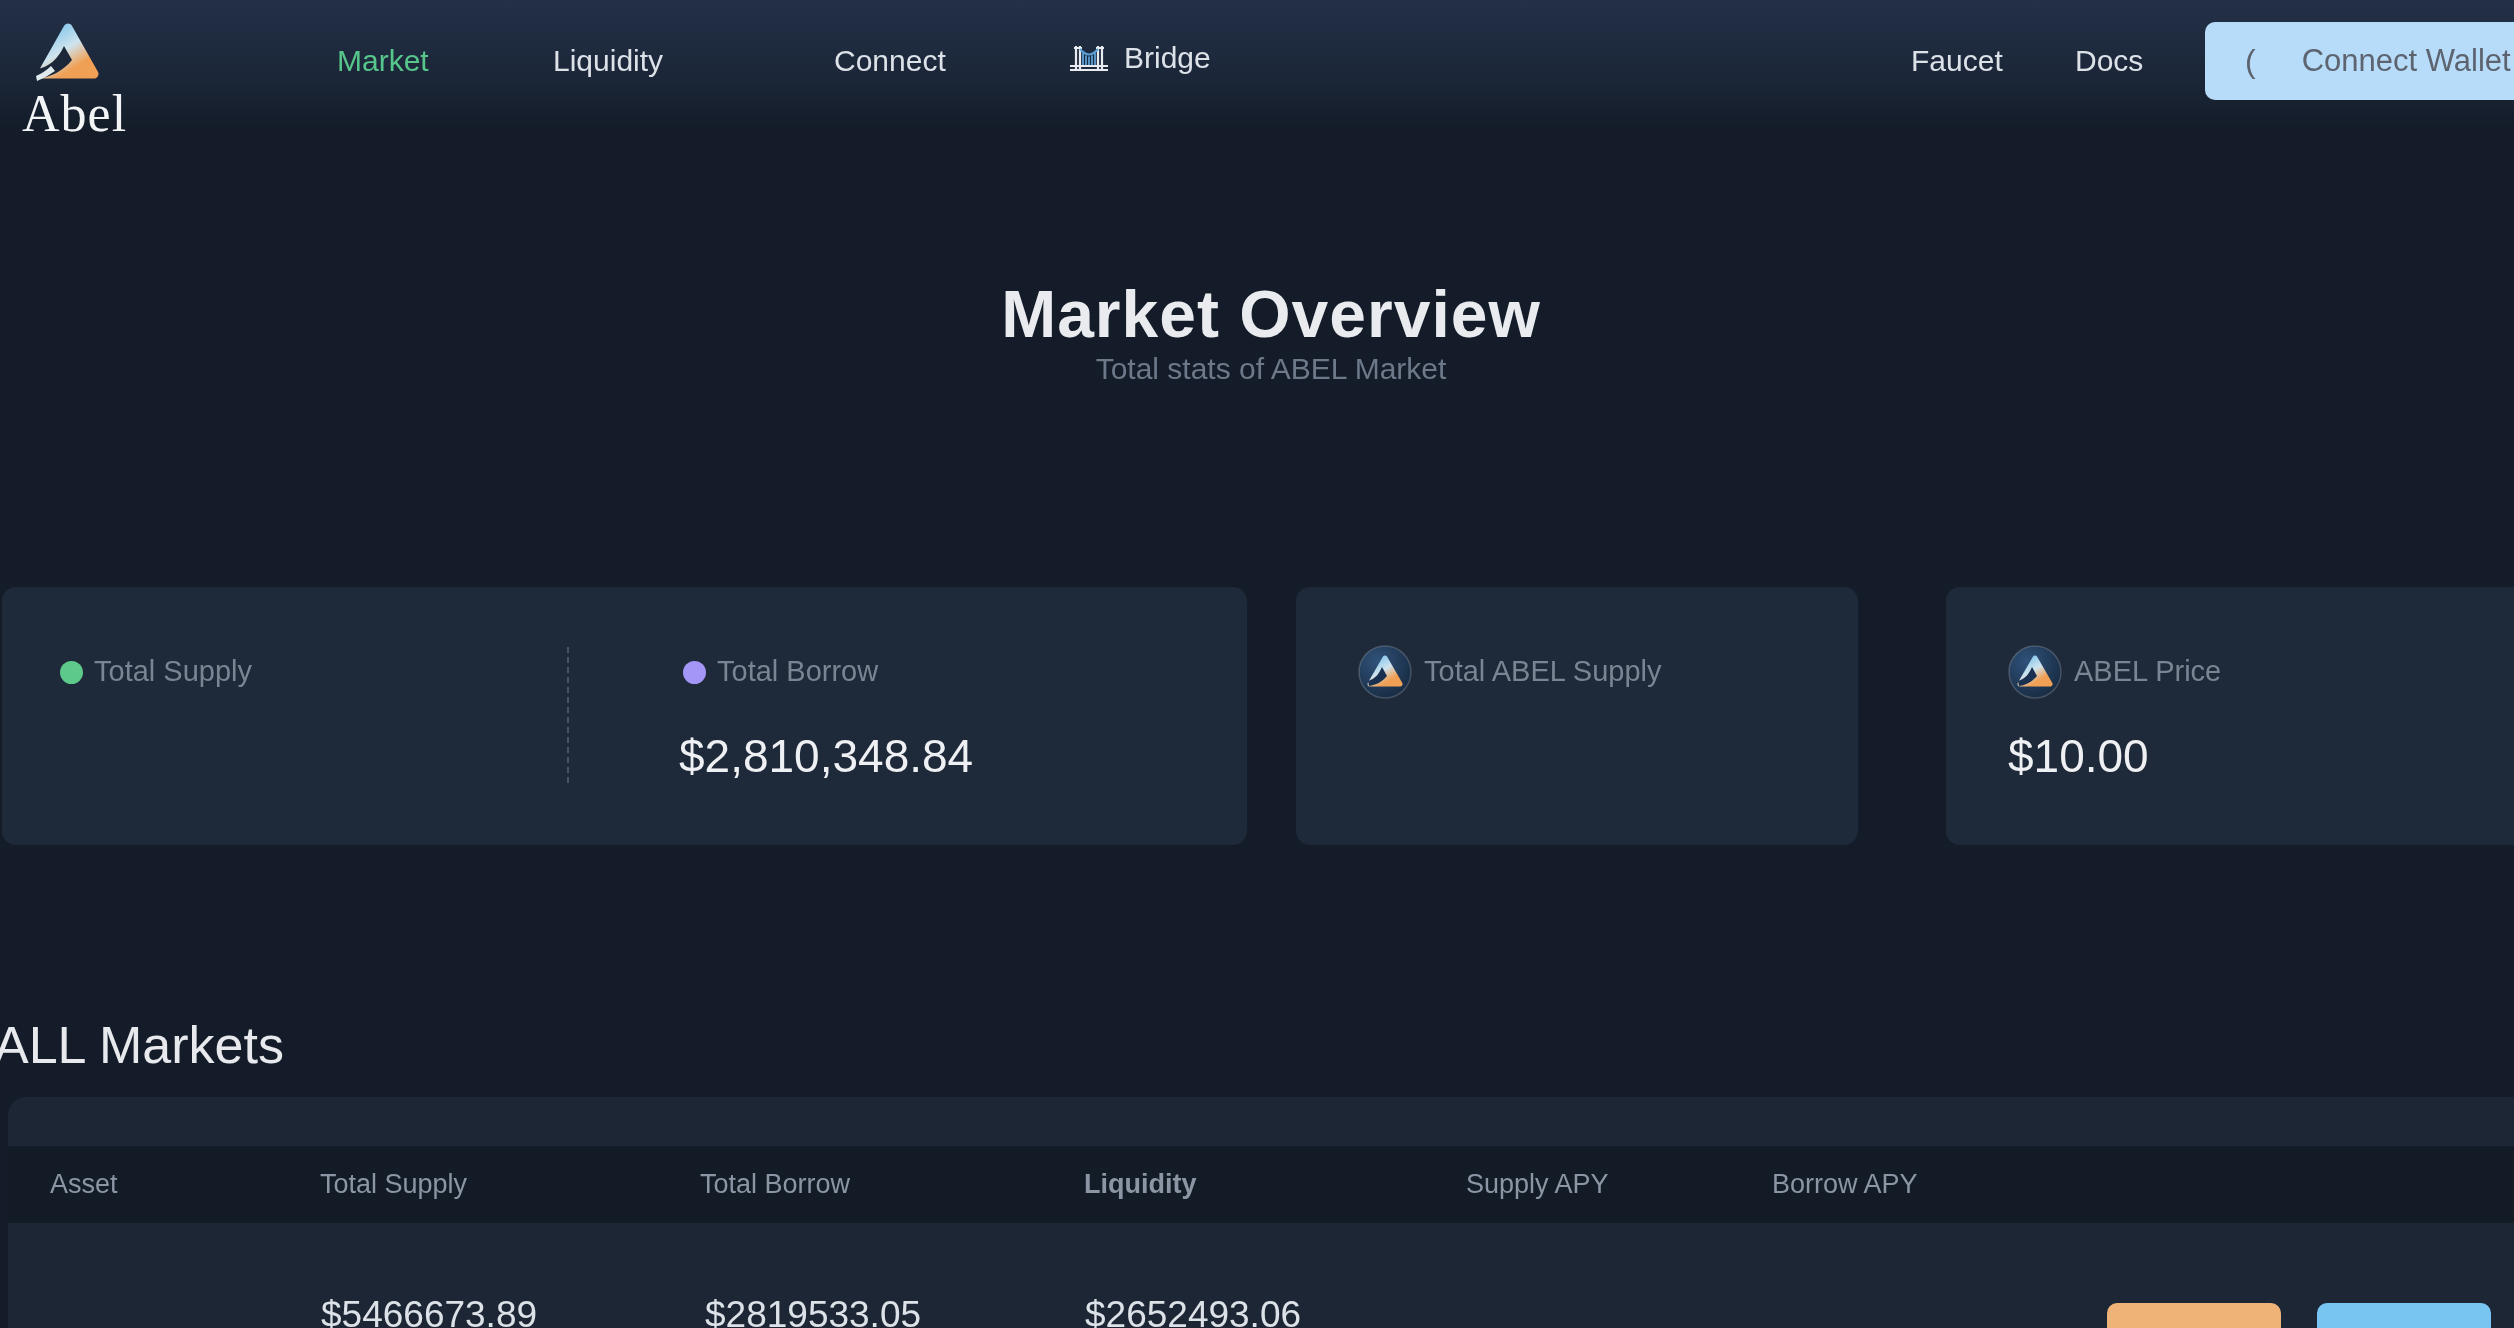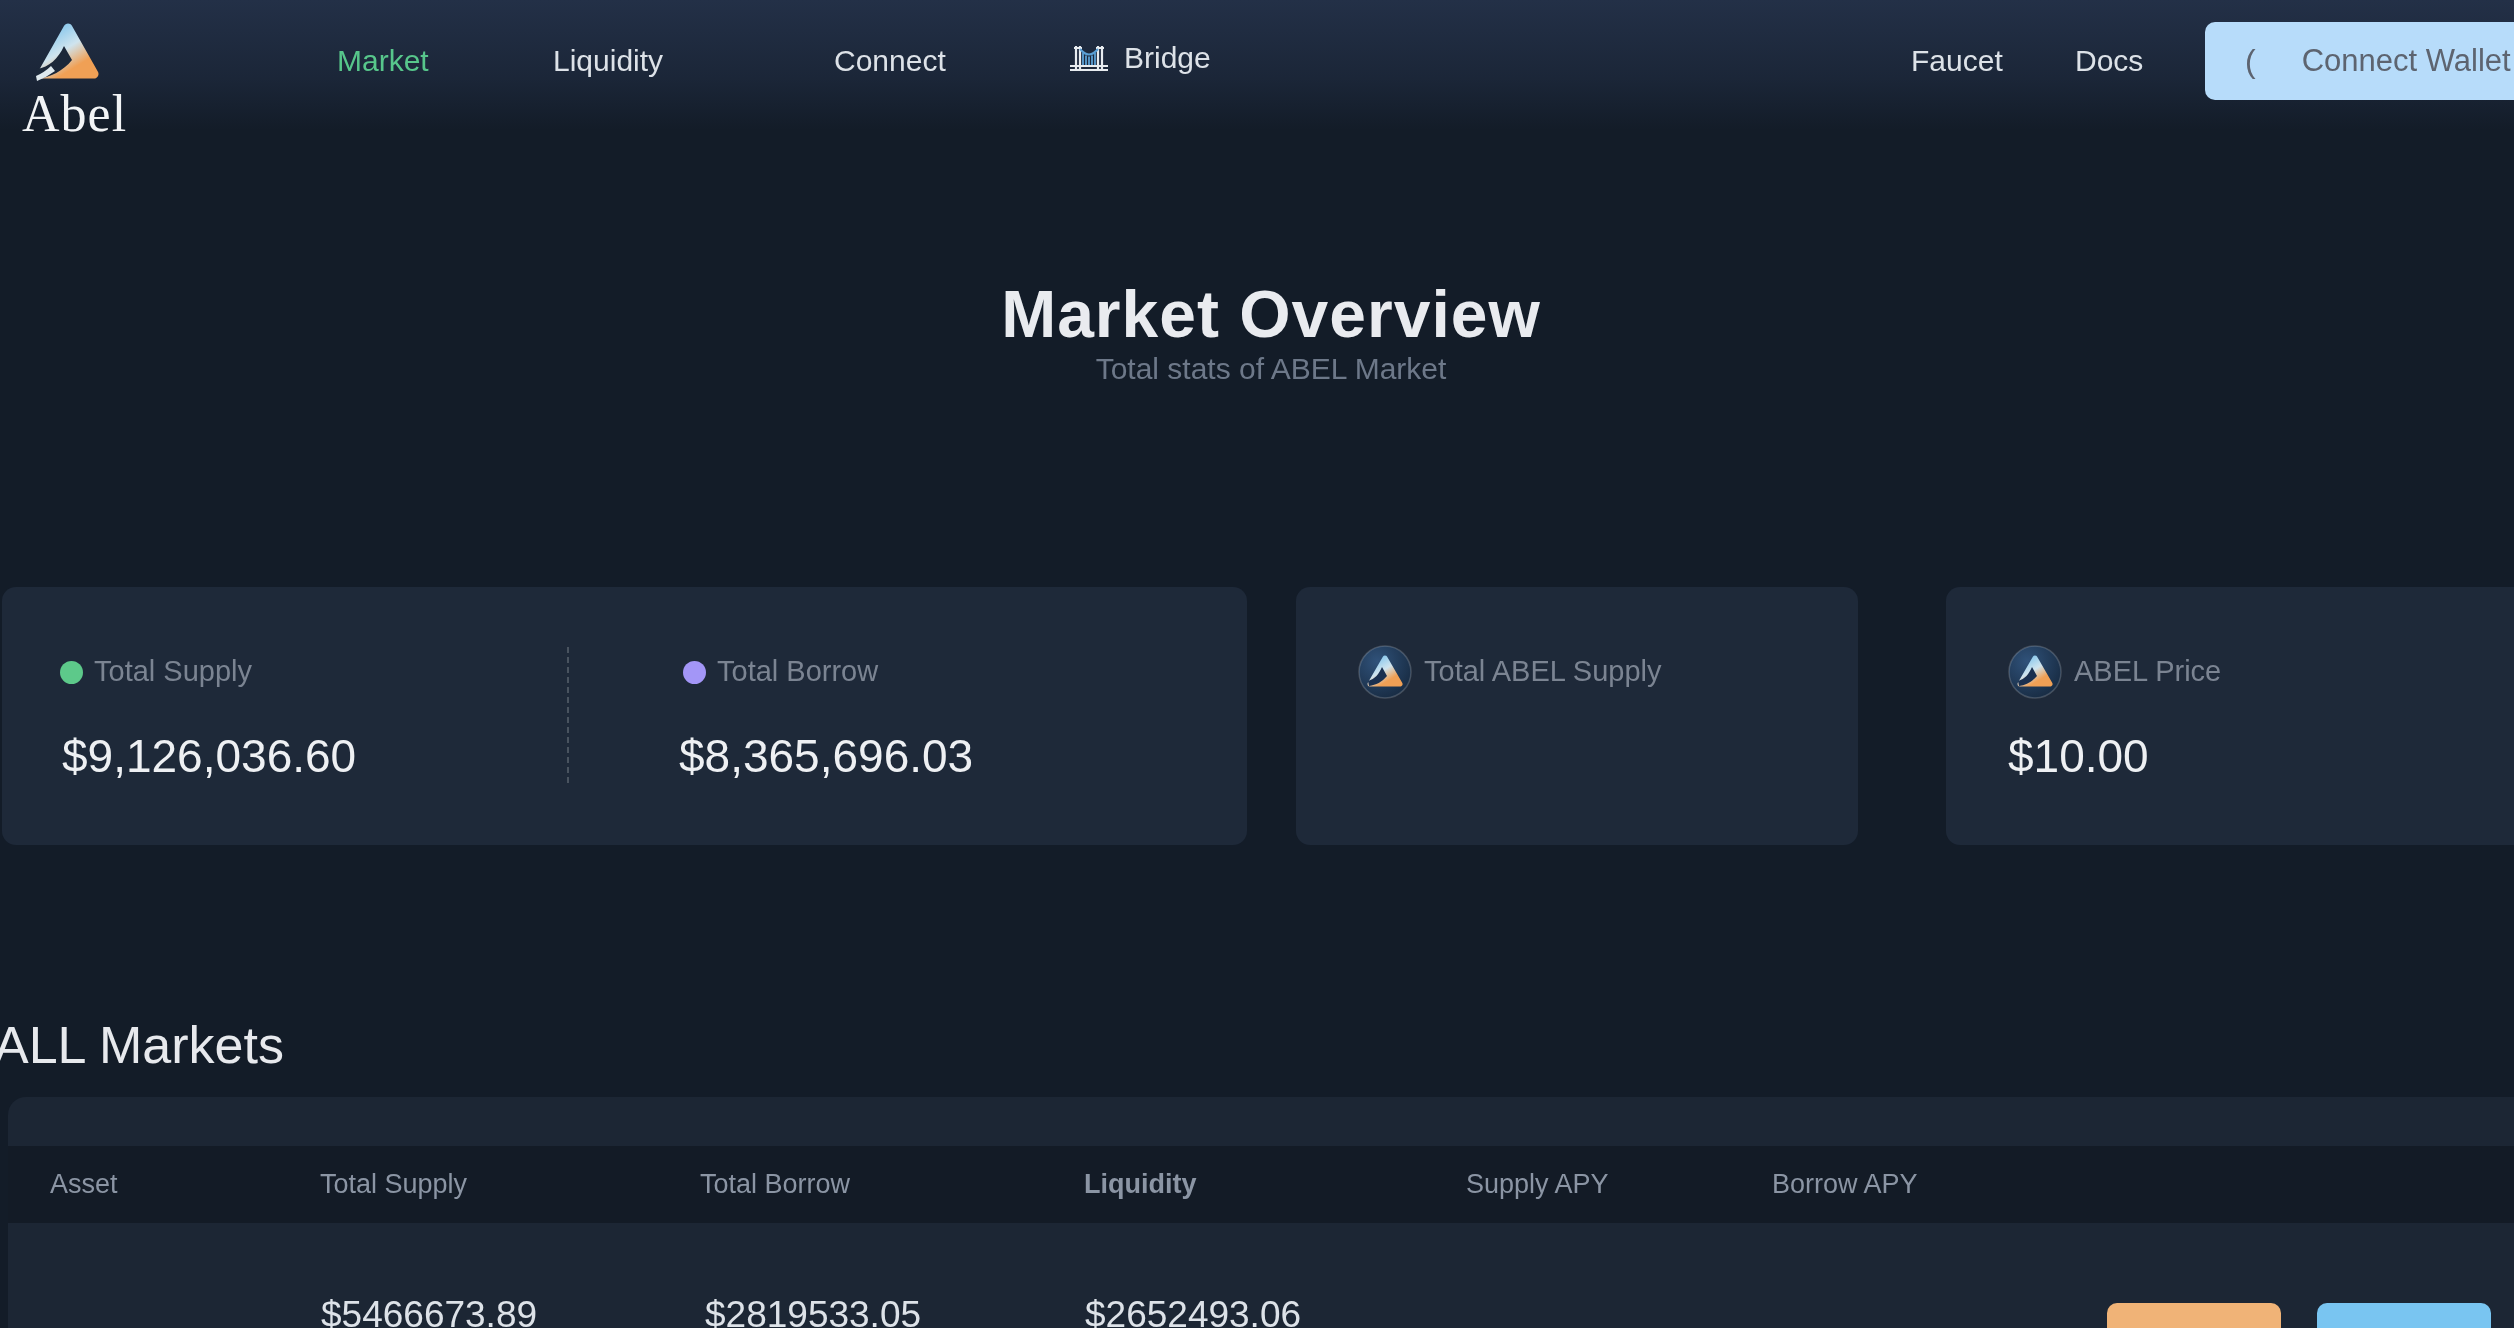--- a/index.html
+++ b/index.html
@@ -134,27 +134,26 @@
       <span class="connect-label">Connect Wallet</span>
     </button>
   </header>
 
   <h1 class="hero-title">Market Overview</h1>
   <div class="hero-subtitle">Total stats of ABEL Market</div>
 
   <section class="card card-1">
     <span class="stat-dot dot-green"></span>
     <span class="stat-label" style="left:92px">Total Supply</span>
-    <span class="stat-value" style="left:60px">$9,126,036.60</span>
 
     <span class="card-divider"></span>
 
     <span class="stat-dot dot-purple"></span>
     <span class="stat-label" style="left:715px">Total Borrow</span>
-    <span class="stat-value" style="left:677px">$8,365,696.03</span>
+    <span class="stat-value" style="left:677px">$2,810,348.84</span>
   </section>
 
   <section class="card card-3">
     <svg class="coin-icon" width="54" height="54" viewBox="0 0 54 54">
       <defs>
         <radialGradient id="rg-coin1" cx="0.35" cy="0.3" r="0.9">
           <stop offset="0" stop-color="#30527a"></stop>
           <stop offset="1" stop-color="#132438"></stop>
         </radialGradient>
         <linearGradient id="lg-coin1" x1="0.15" y1="0" x2="0.85" y2="1">

